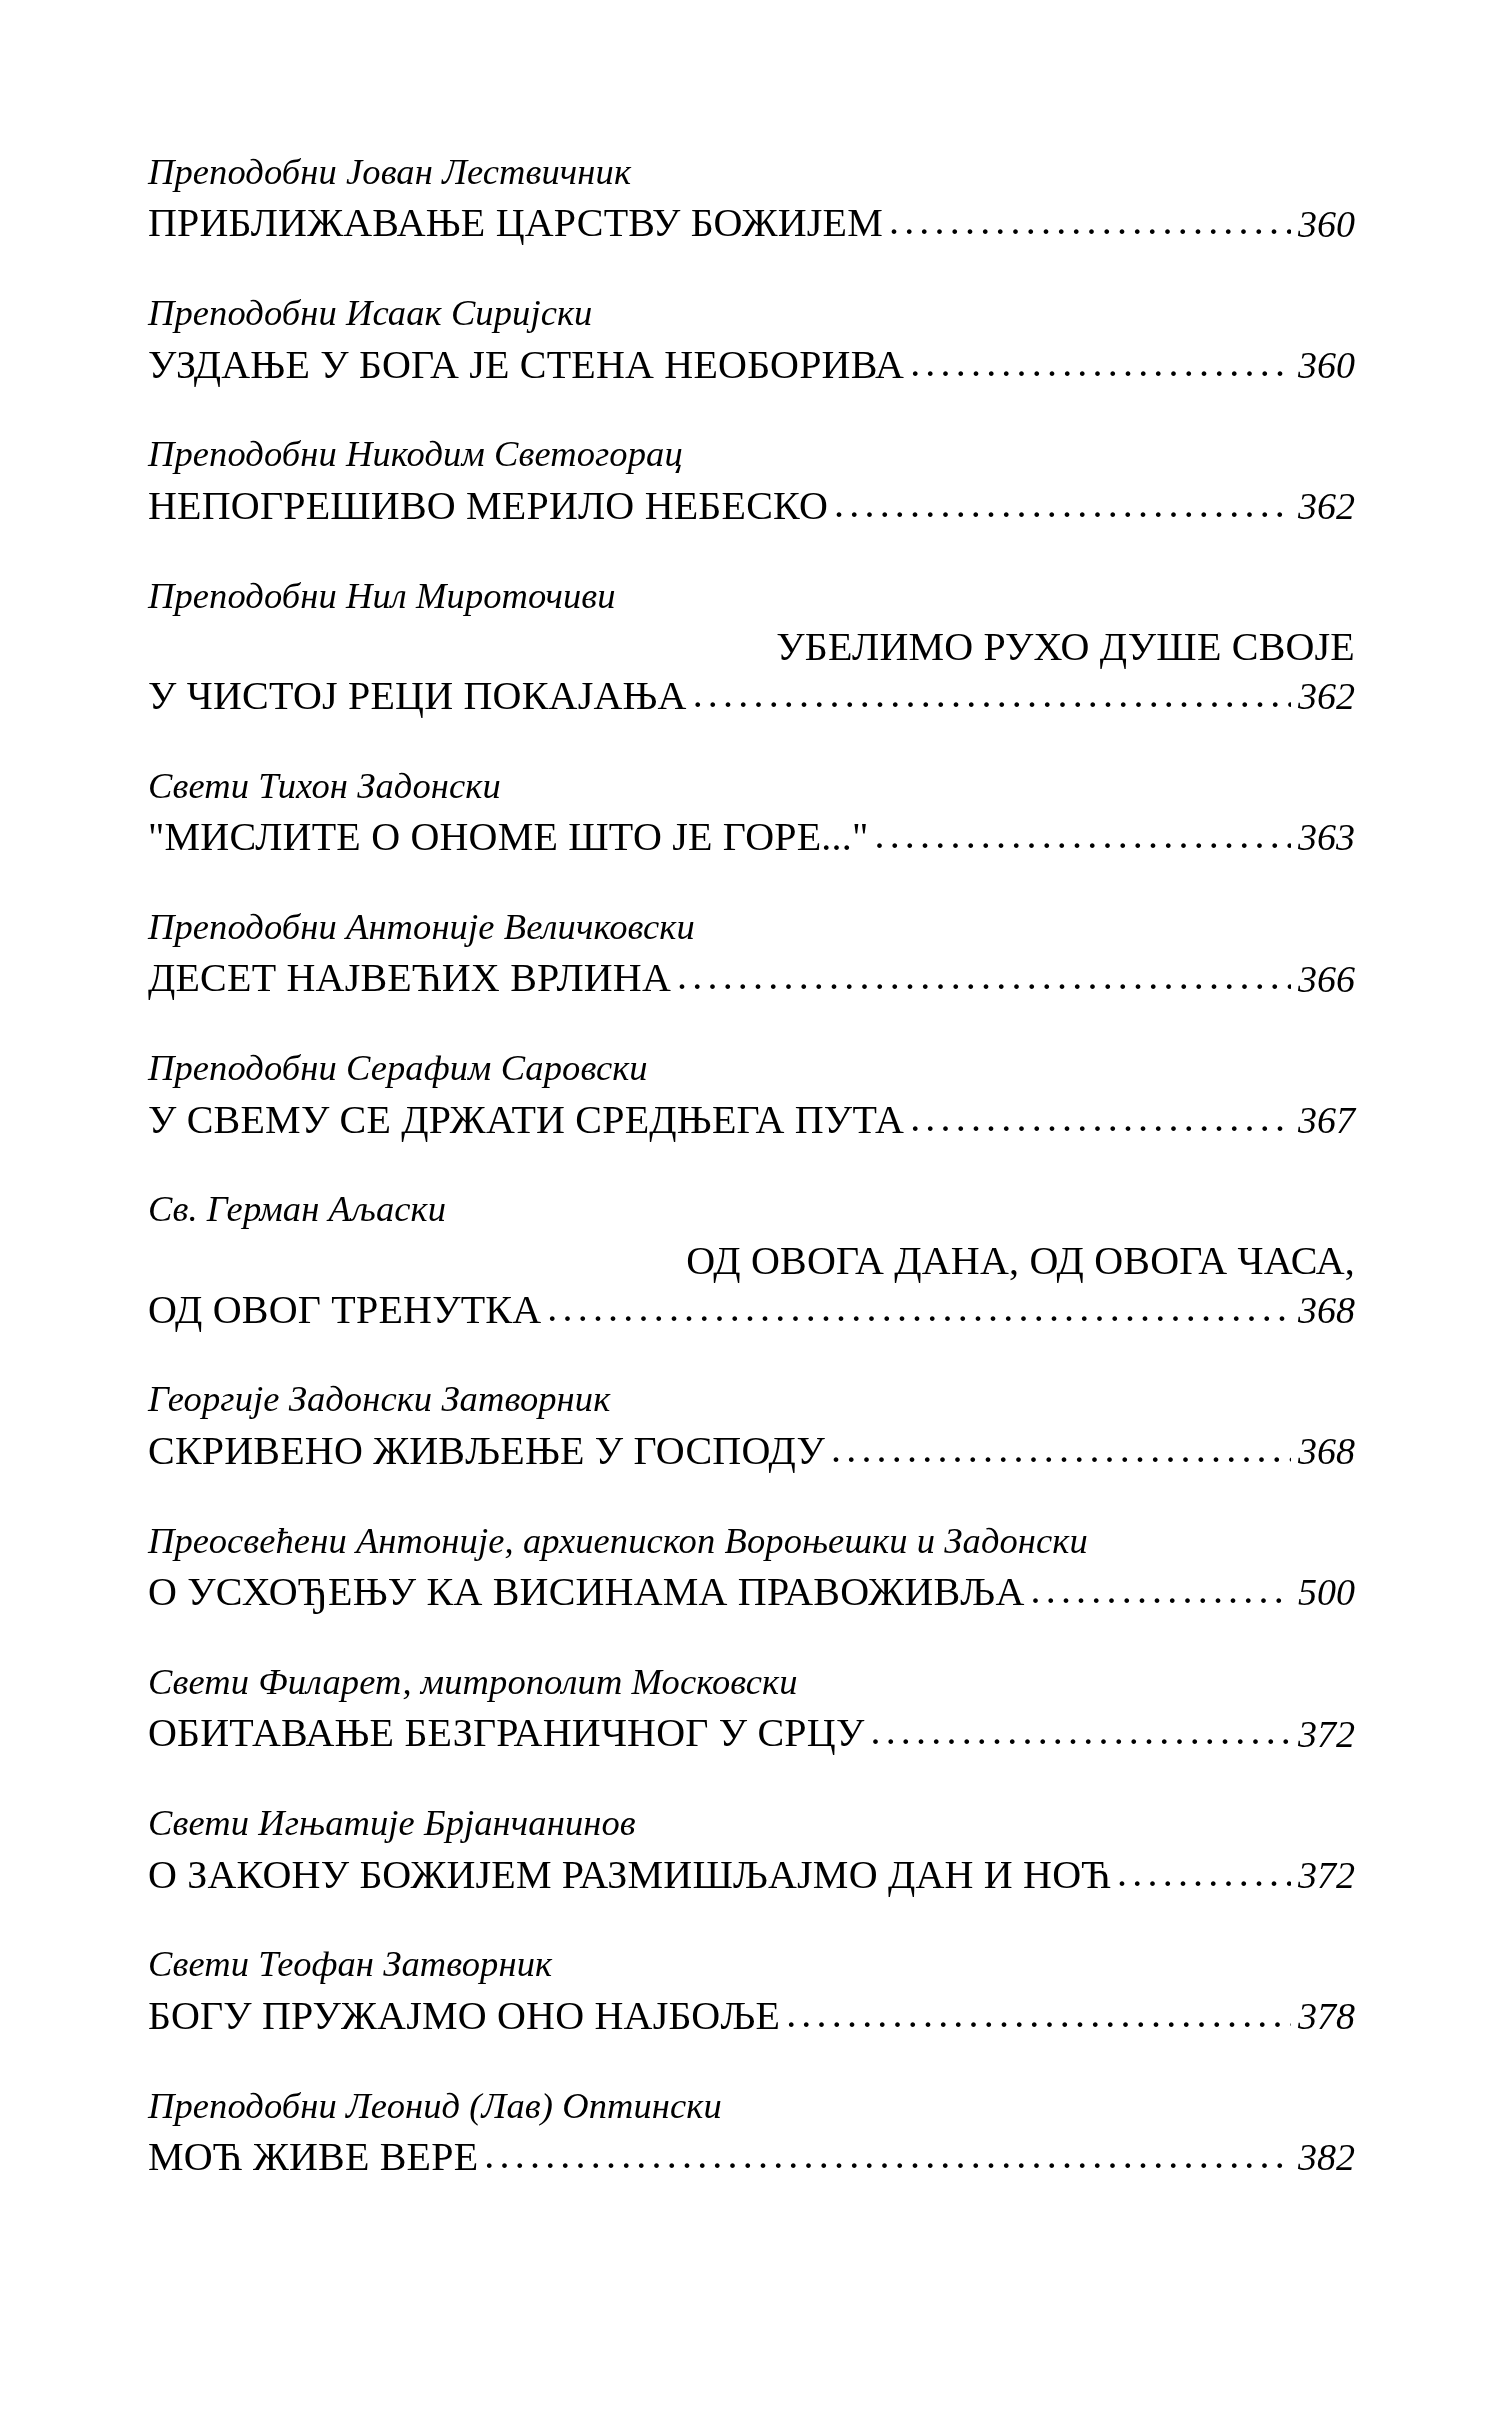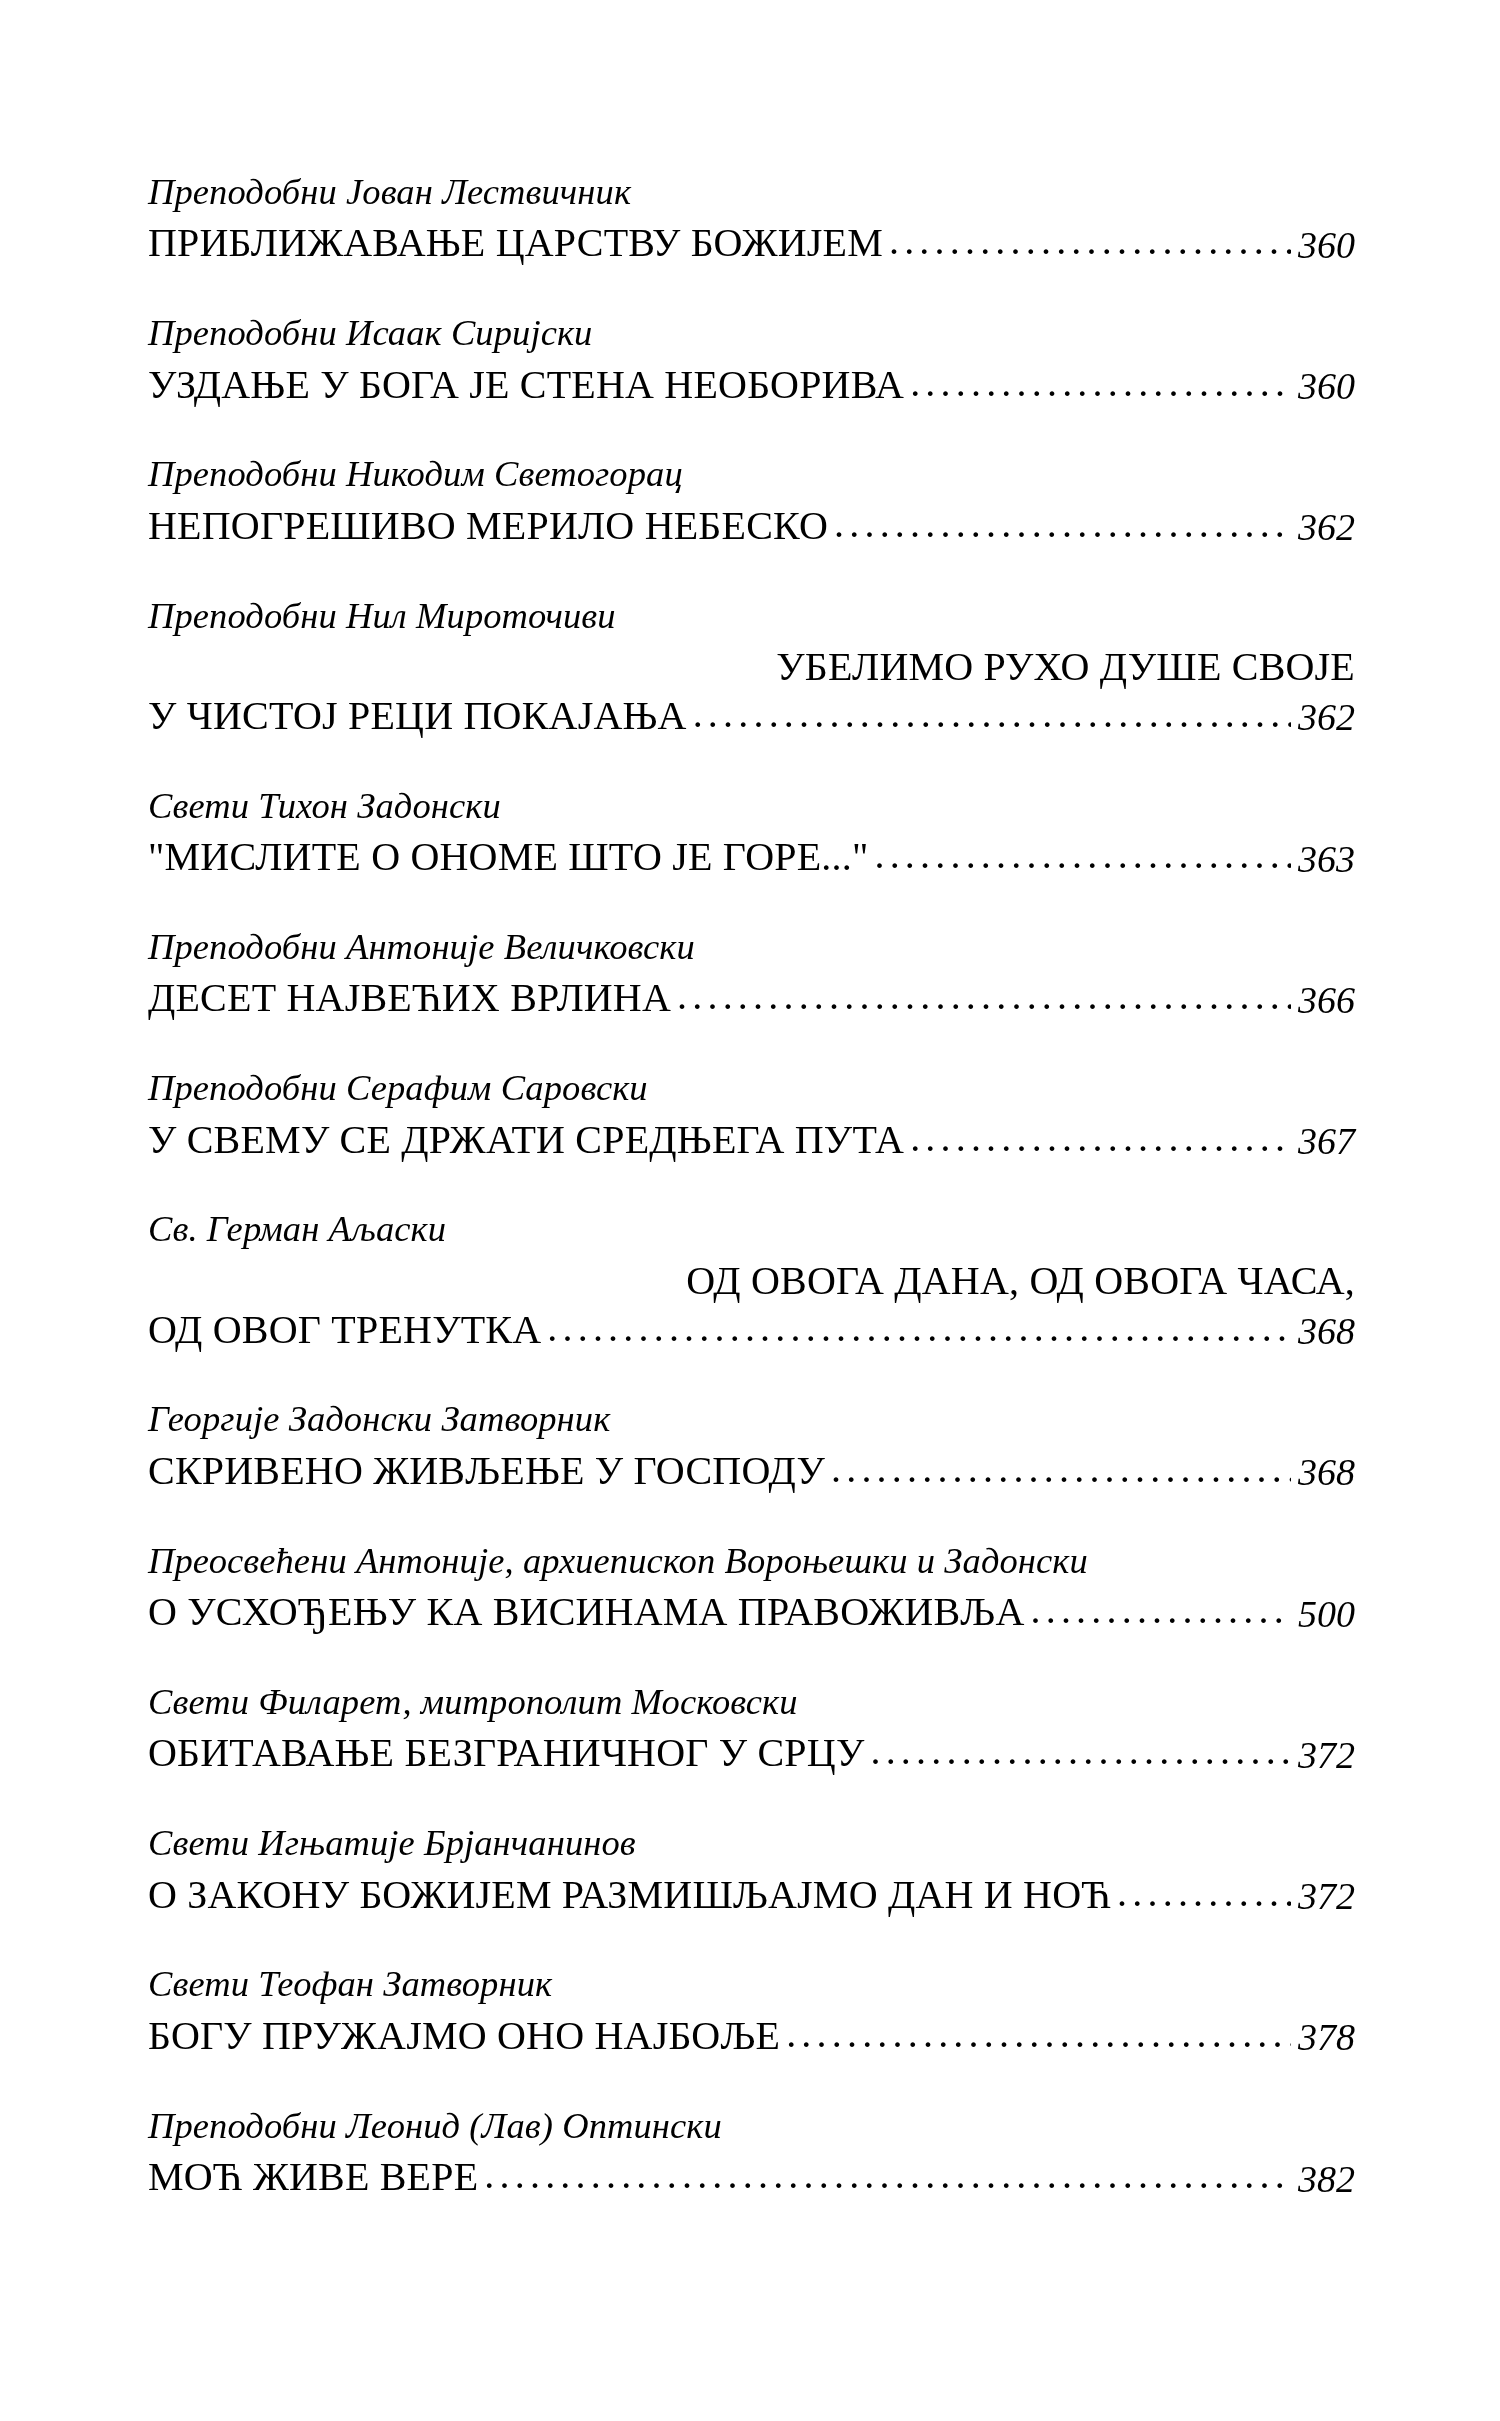--- a/index.html
+++ b/index.html
@@ -24,21 +24,20 @@
     padding: 148px 145px 0 148px;
   }
 
   .toc-list {
     display: block;
   }
 
   
   .entry {
     margin-bottom: 41px;
-    margin-top: 20px;
   }
 
   
   .author {
     font-style: italic;
     font-size: 36.5px;
     line-height: 1.30;
     letter-spacing: 0.1px;
     white-space: nowrap;
     margin: 0 0 4px 0;
@@ -56,21 +55,21 @@
     line-height: 1.22;
     letter-spacing: 0.2px;
     white-space: nowrap;
     margin: 0;
     text-align: right;
   }
 
   
   .title-row {
     display: flex;
-    align-items: flex-end;
+    align-items: center;
     width: 100%;
     font-size: 40px;
     line-height: 1.22;
     letter-spacing: 0.2px;
   }
   .title-text {
     white-space: nowrap;
     flex: 0 0 auto;
   }
   .leader {

